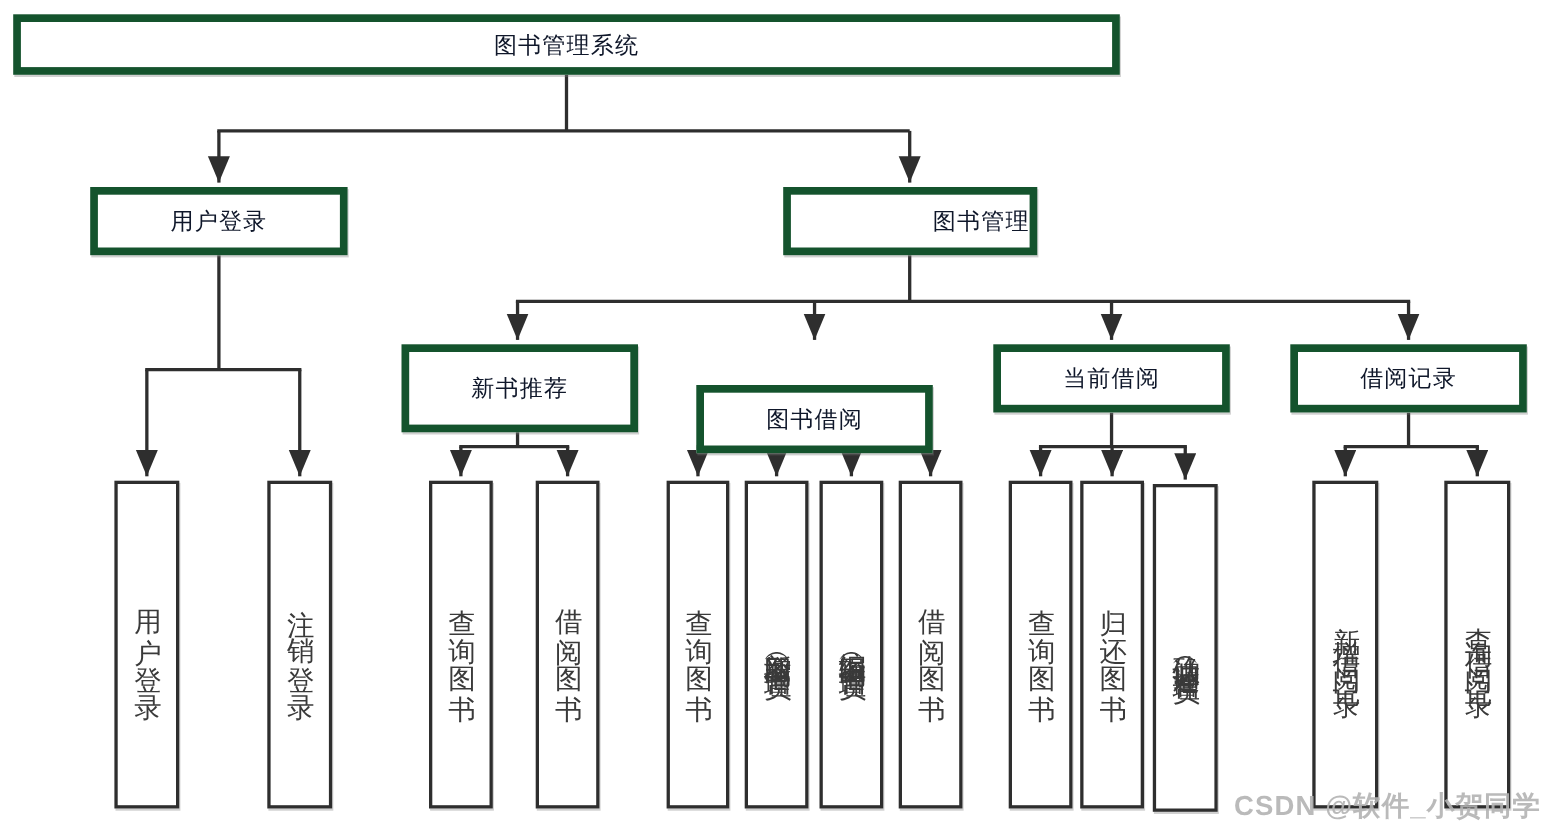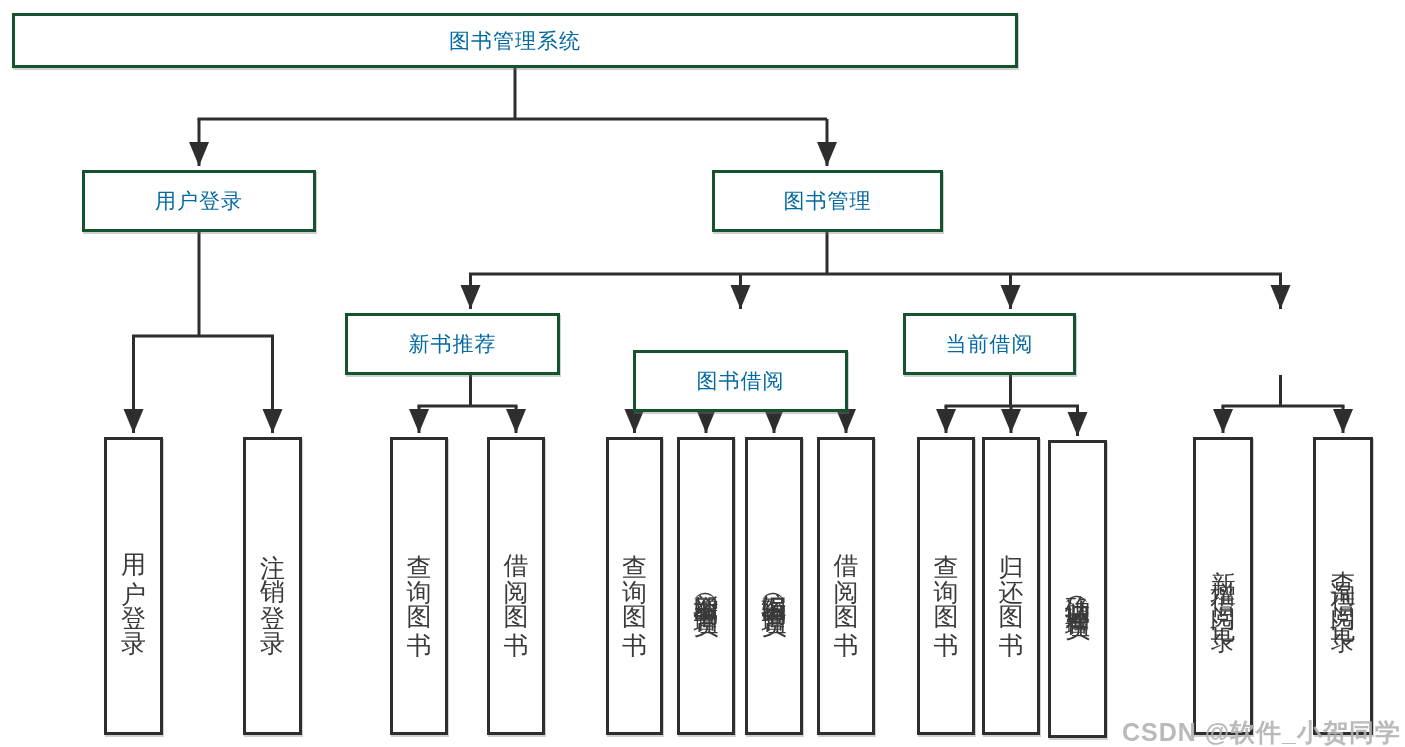--- a/index.html
+++ b/index.html
@@ -18,28 +18,28 @@
   #wires {
     position: absolute;
     left: 0; top: 0;
     width: 1405px;
     height: 747px;
     z-index: 1;
   }
   .hbox {
     position: absolute;
     box-sizing: border-box;
-    border: 3px solid #14532d;
+    border: 7px solid #14532d;
     background: #ffffff;
     display: flex;
     align-items: center;
     justify-content: center;
     font-size: 21px;
     font-weight: 500;
-    color: #0369a1;
+    color: #0f172a;
     letter-spacing: 1px;
     z-index: 2;
     box-shadow: 1px 2px 0 rgba(120,120,120,0.35);
   }
   .vbox {
     position: absolute;
     box-sizing: border-box;
     border: 3px solid #2e2e2e;
     background: #ffffff;
     display: flex;
@@ -127,32 +127,35 @@
     </g>
   </svg>
 
   <div class="hbox" style="left:12px; top:13px; width:1006px; height:55px;">
     <span>图书管理系统</span>
   </div>
 
   <div class="hbox" style="left:82px; top:170px; width:234px; height:62px;">
     <span>用户登录</span>
   </div>
-  <div class="hbox" style="left:712px; top:170px; width:231px; height:62px;">
+  <div class="hbox" style="left:712px; top:170px; width:231px; height:62px;justify-content:flex-end;">
     <span>图书管理</span>
   </div>
 
-  <div class="hbox" style="left:345px; top:313px; width:215px; height:62px;">
+  <div class="hbox" style="left:365px; top:313px; width:215px; height:80px;">
     <span>新书推荐</span>
   </div>
   <div class="hbox" style="left:633px; top:313px; width:215px; height:62px;margin-top:37px;">
     <span>图书借阅</span>
   </div>
-  <div class="hbox" style="left:903px; top:313px; width:173px; height:62px;justify-content:center;">
+  <div class="hbox" style="left:903px; top:313px; width:215px; height:62px;justify-content:center;">
     <span>当前借阅</span>
+  </div>
+  <div class="hbox" style="left:1173px; top:313px; width:215px; height:62px;">
+    <span>借阅记录</span>
   </div>
 
   <div class="vbox" style="left:104px; top:437px; width:59px; height:298px;">
     <span class="vtext ls-wide">用户登录</span>
   </div>
   <div class="vbox" style="left:243px; top:437px; width:59px; height:298px;">
     <span class="vtext ls-wide">注销登录</span>
   </div>
 
   <div class="vbox" style="left:390px; top:437px; width:58px; height:298px;">

